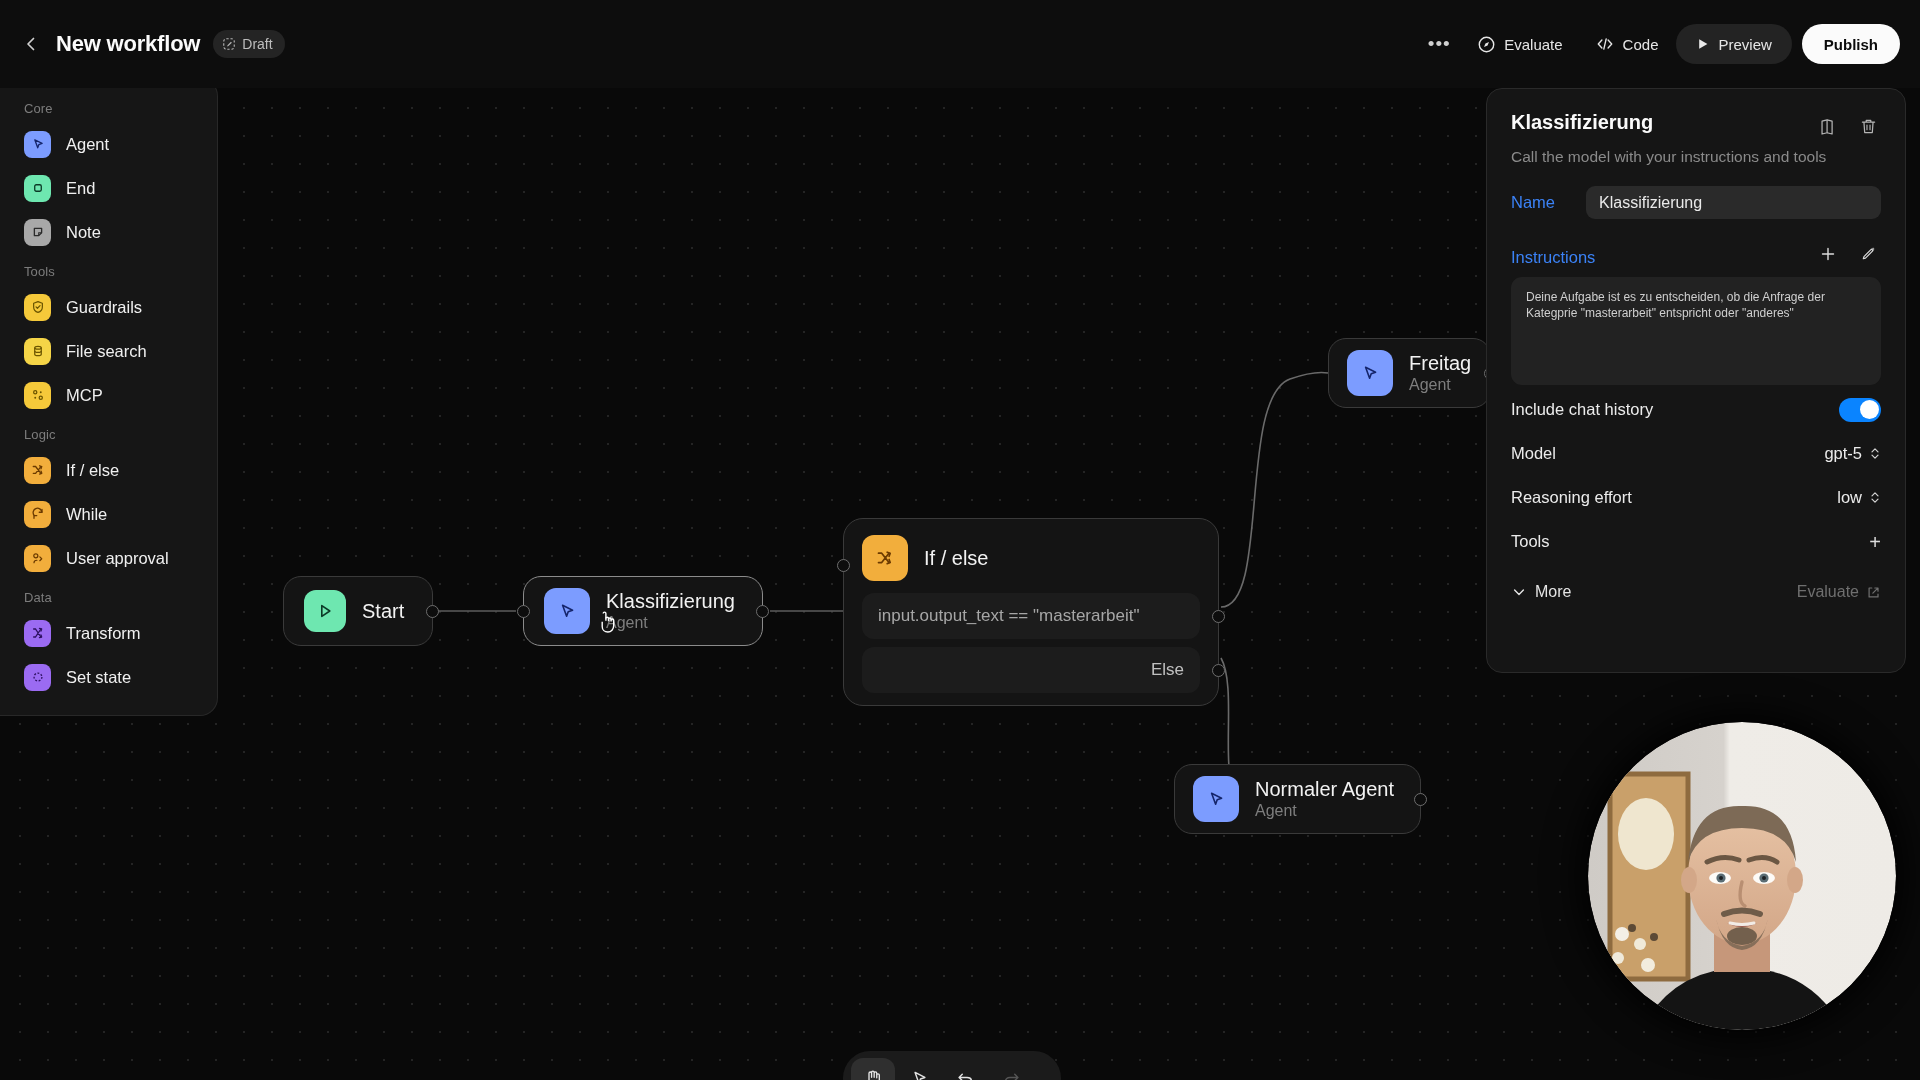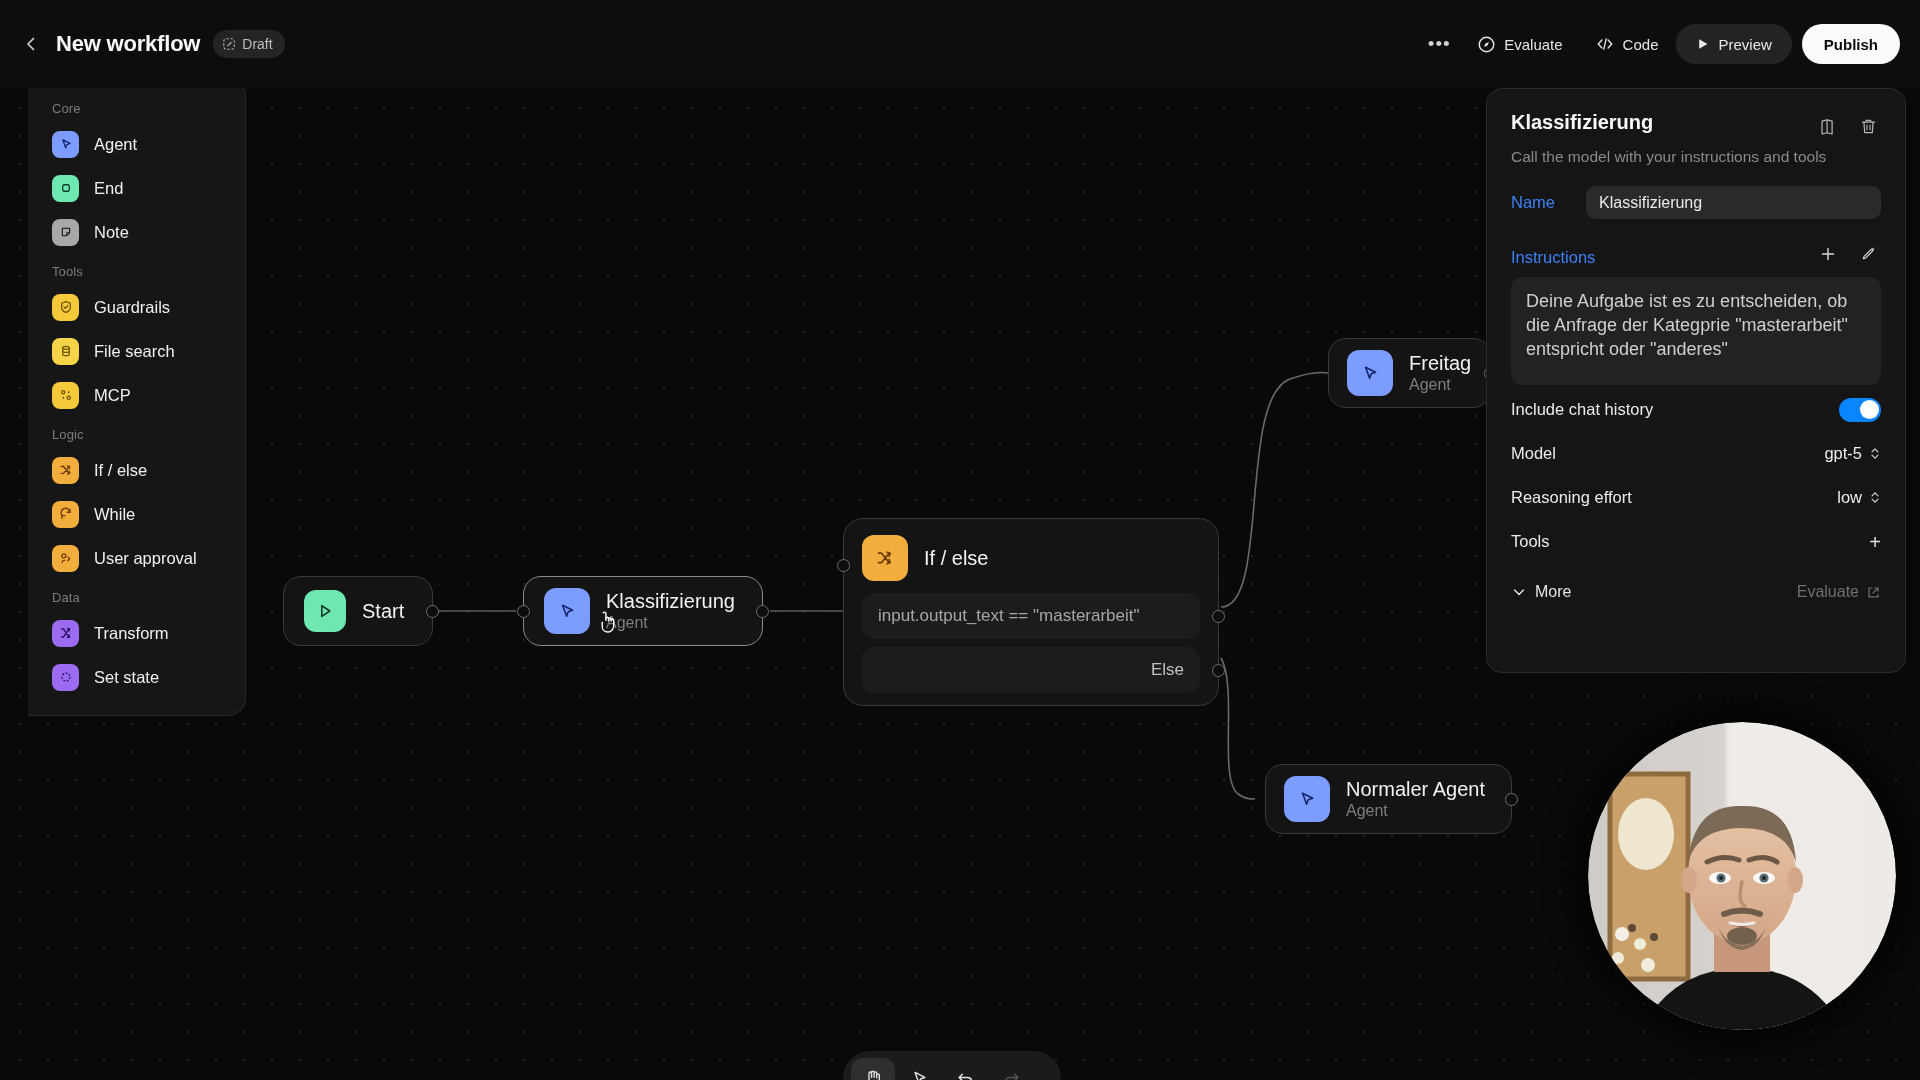--- a/index.html
+++ b/index.html
@@ -100,31 +100,30 @@
   #ifelse-head .node-title { margin-left: 16px; font-size: 20px; }
   .cond-row {
     margin-top: 12px; height: 46px; background: #1c1c1c; border-radius: 12px;
     display: flex; align-items: center; padding: 0 16px;
     font-size: 17px; color: #a6a6a6; position: relative;
   }
   .cond-row.else-row { margin-top: 8px; justify-content: flex-end; color: #c0c0c0; }
   
   #node-freitag { left: 1328px; top: 250px; width: 163px; height: 70px; padding-left: 18px; }
   
-  #node-normal { left: 1265px; top: 676px; width: 247px; height: 70px; padding-left: 18px; }
+  #node-normal { left: 1174px; top: 676px; width: 247px; height: 70px; padding-left: 18px; }
 
   
   #palette {
     position: absolute; left: 0; top: 78px; width: 218px;
     background: #161616;
     border: 1px solid #282828; border-left: none;
     border-radius: 0 18px 18px 0;
     padding: 12px 0 16px 0;
     z-index: 30;
-    margin-left: 28px;
   }
   .pal-group { font-size: 13px; color: #7c7c7c; padding: 10px 0 6px 24px; letter-spacing: 0.1px;}
   .pal-item {
     display: flex; align-items: center; gap: 15px;
     height: 44px; padding: 0 18px 0 24px; cursor: pointer;
   }
   .pal-icon {
     width: 27px; height: 27px; border-radius: 8px; flex: none;
     display: flex; align-items: center; justify-content: center;
   }
@@ -147,21 +146,21 @@
   #name-input {
     margin-left: auto; width: 295px; height: 33px;
     background: #2a2a2a; border: none; border-radius: 9px;
     color: #eaeaea; font-size: 16px; padding: 0 13px;
     font-family: "Liberation Sans", sans-serif; outline: none;
   }
   #instr-row { display: flex; align-items: flex-end; margin-top: 22px; }
   #instr-actions { margin-left: auto; display: flex; gap: 14px; }
   #instr-box {
     margin-top: 10px; height: 108px; background: #222222; border-radius: 11px;
-    padding: 13px 15px; font-size: 18px; line-height: 1.33; color: #cfcfcf;
+    padding: 13px 15px; font-size: 12px; line-height: 1.33; color: #cfcfcf;
     overflow: hidden;
   }
   .opt-row {
     display: flex; align-items: center; height: 39px; margin-top: 5px;
   }
   .opt-label { font-size: 16.5px; color: #ebebeb; }
   .opt-value {
     margin-left: auto; display: flex; align-items: center; gap: 7px;
     font-size: 16.5px; color: #ebebeb; cursor: pointer;
   }

